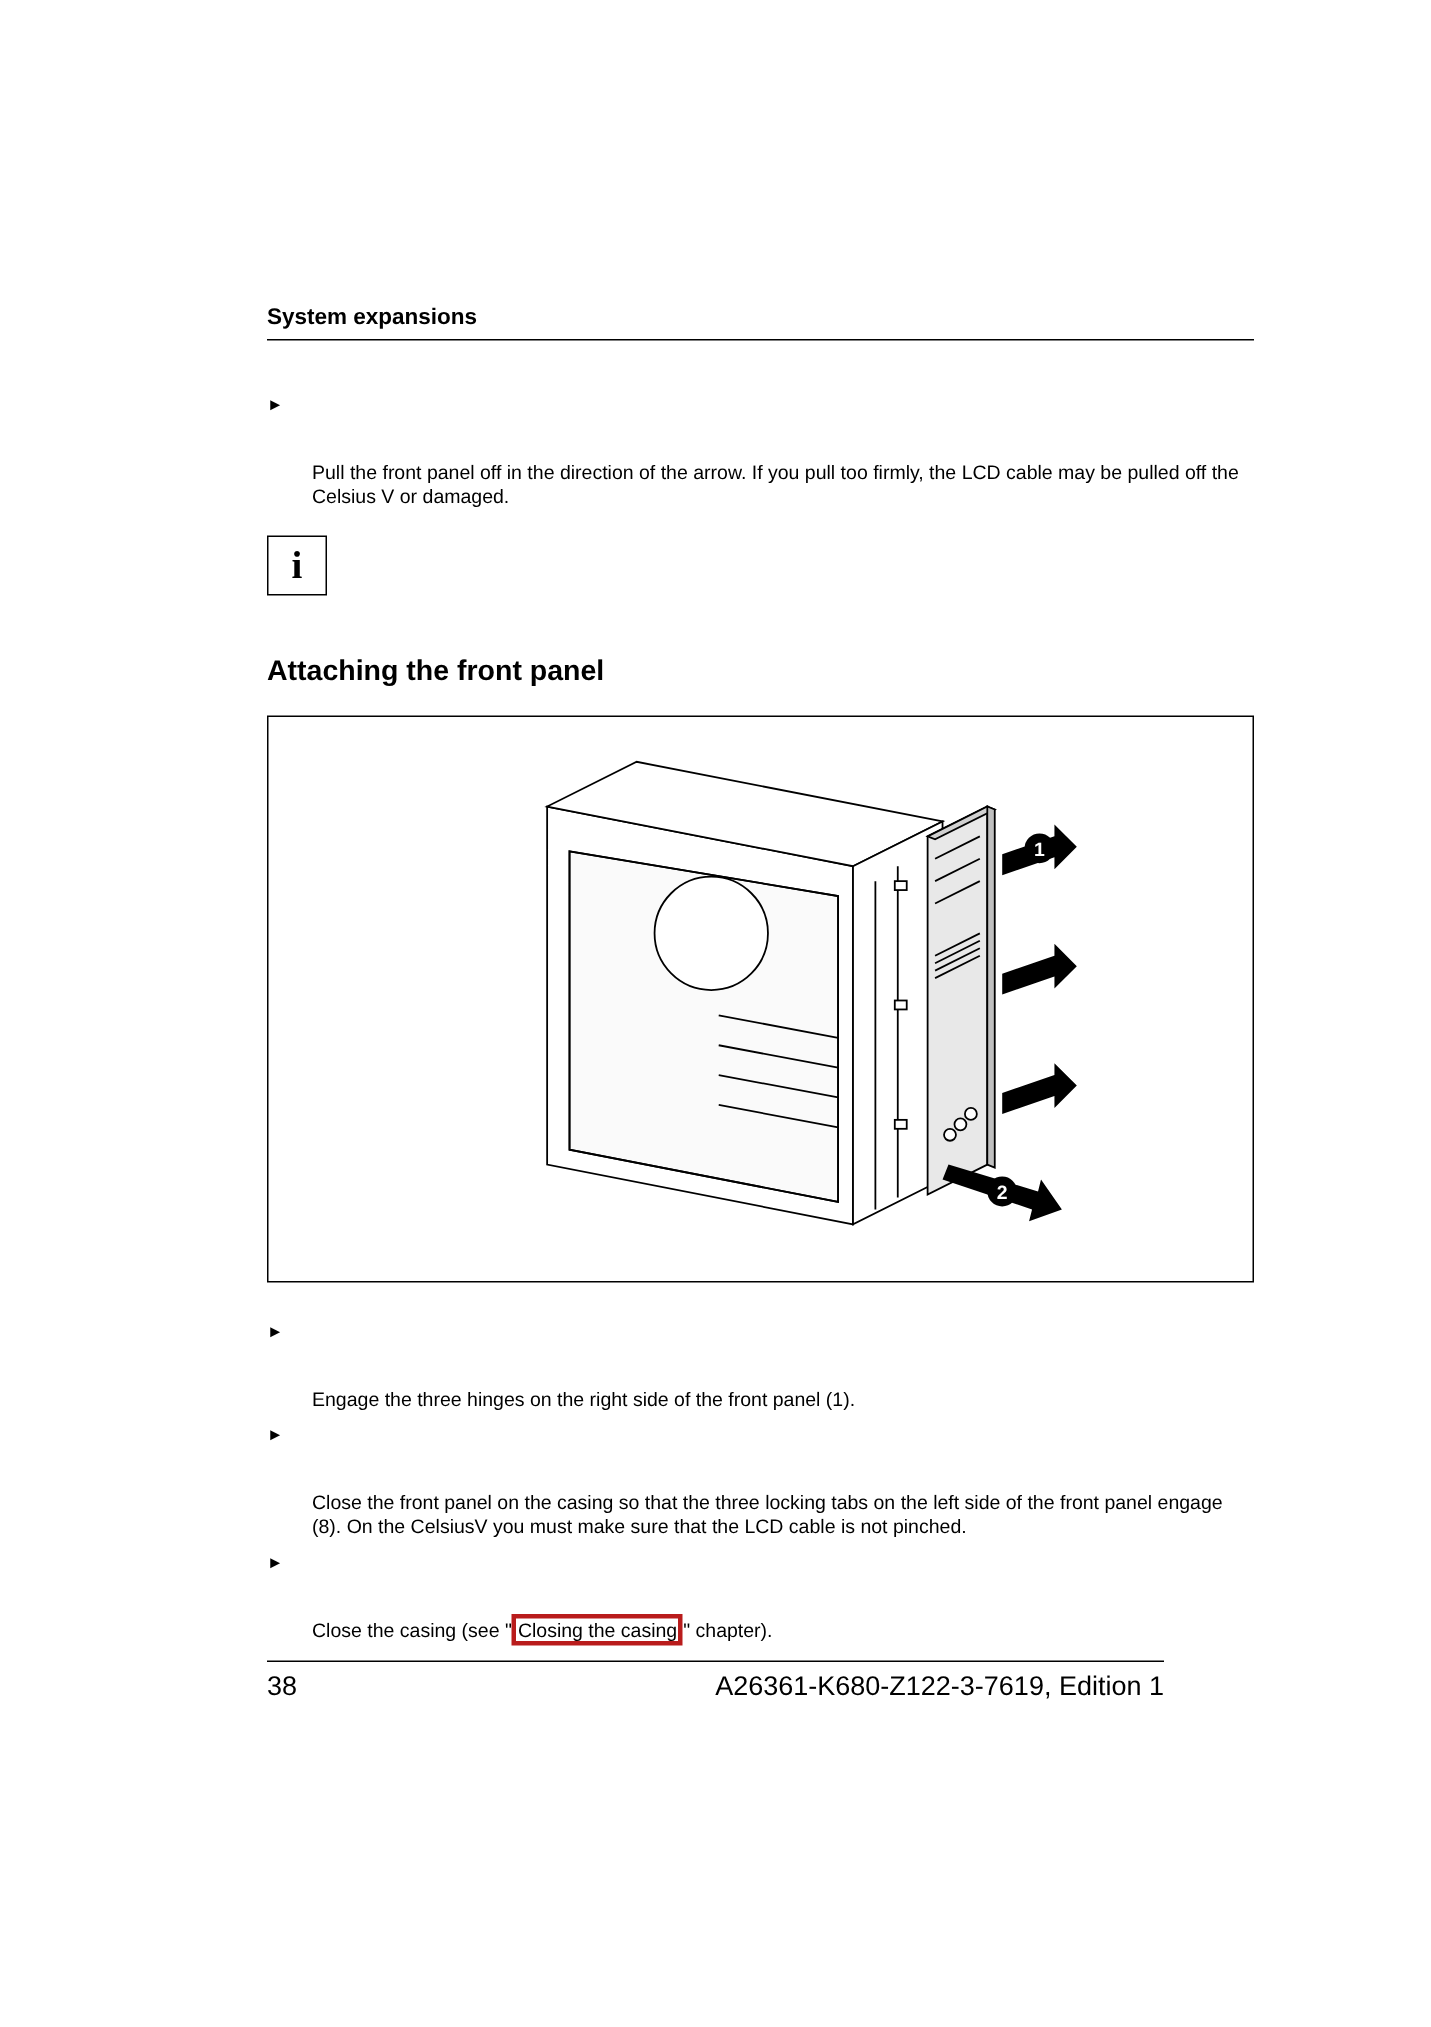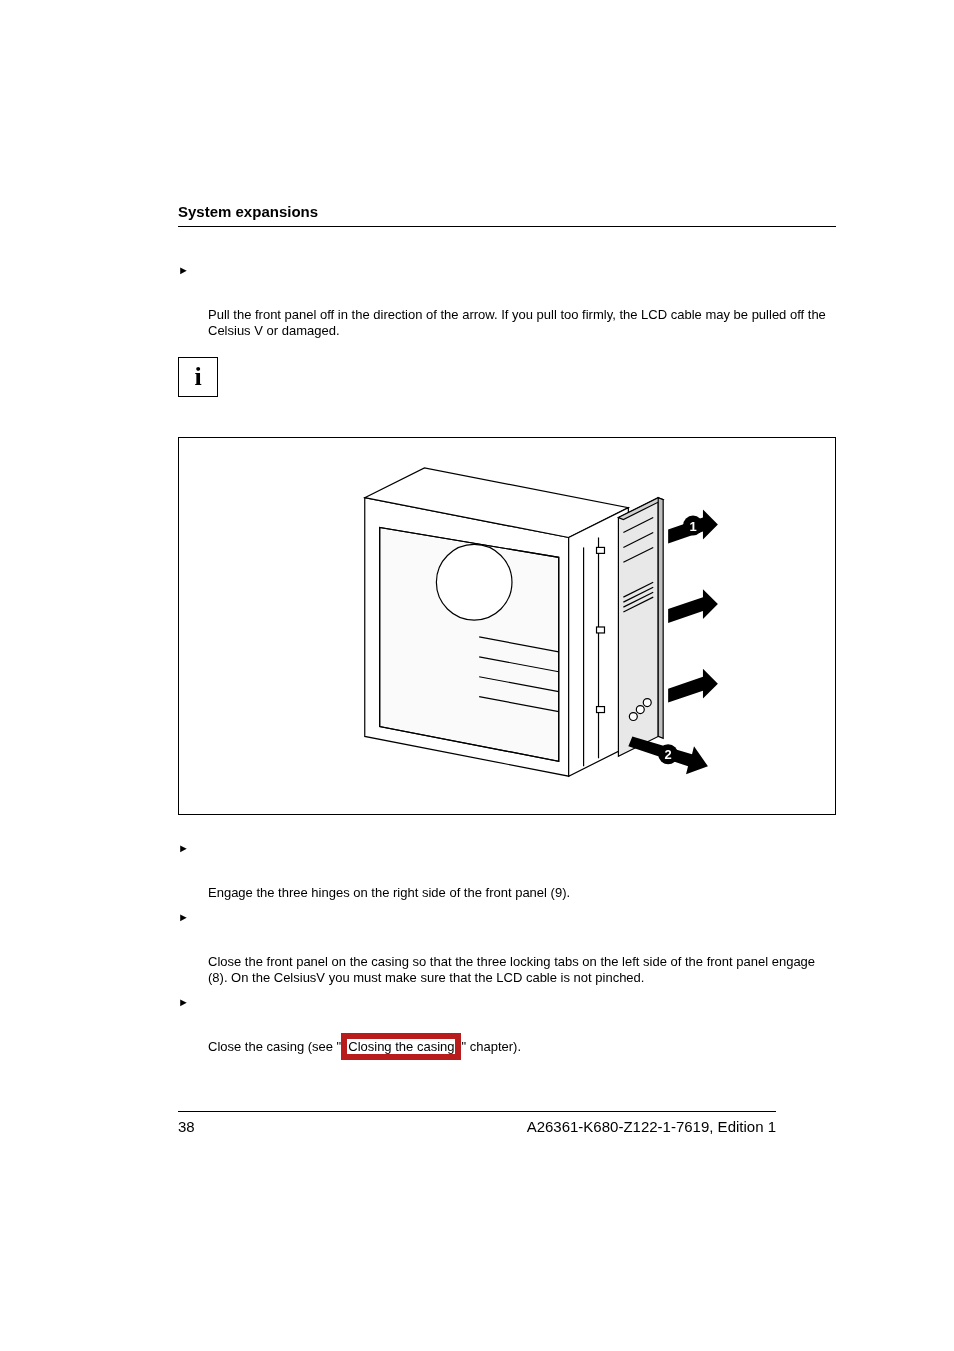--- a/index.html
+++ b/index.html
@@ -84,34 +84,34 @@
       height: 100%;
     }
     .bullet-list {
       margin-bottom: 20px;
     }
     .bullet-list .bullet-row {
       margin-bottom: 8px;
     }
     .link-text {
       color: #000;
-      border: 6px solid #b91c1c;
+      border: 3px solid #b91c1c;
       padding: 0 1px;
       text-align: right;
     }
     .footer {
       position: absolute;
       bottom: 216px;
       left: 178px;
       right: 178px;
       border-top: 1.5px solid #000;
       padding-top: 6px;
       display: flex;
       justify-content: space-between;
-      font-size: 15px;
+      font-size: 18px;
     }
     .footer-left {
       text-align: left;
     }
     .footer-right {
       text-align: right;
     }
   </style>
 </head>
 <body>
@@ -123,20 +123,21 @@
 
   <div class="bullet-row">
     <div class="bullet-marker">►</div>
     <div class="bullet-text">Pull the front panel off in the direction of the arrow. If you pull too firmly, the LCD cable may be pulled off the Celsius V or damaged.</div>
   </div>
 
   <div class="info-box-row">
     <div class="info-icon">i</div>
   </div>
 
+  <div class="section-heading">Attaching the front panel</div>
 
   <div class="figure">
     <svg viewBox="0 0 596 378">
 
       <g stroke="#000" stroke-width="1.2" fill="none">
 
         <path d="M155 60 L155 300 L360 340 L360 100 Z" fill="#fff"></path>
         <path d="M155 60 L360 100 L420 70 L215 30 Z" fill="#fff"></path>
 
         <path d="M170 90 L170 290 L350 325 L350 120 Z" fill="#fafafa"></path>
@@ -192,31 +193,31 @@
         <path d="M420 310 L480 330 L478 338 L500 330 L486 310 L484 318 L424 300 Z"></path>
         <circle cx="460" cy="318" r="10" fill="#000"></circle>
         <text x="460" y="323" text-anchor="middle" fill="#fff" font-size="13" font-weight="bold" font-family="Arial">2</text>
       </g>
     </svg>
   </div>
 
   <div class="bullet-list">
     <div class="bullet-row">
       <div class="bullet-marker">►</div>
-      <div class="bullet-text">Engage the three hinges on the right side of the front panel (9).</div>
+      <div class="bullet-text">Engage the three hinges on the right side of the front panel (1).</div>
     </div>
     <div class="bullet-row">
       <div class="bullet-marker">►</div>
       <div class="bullet-text">Close the front panel on the casing so that the three locking tabs on the left side of the front panel engage (8). On the CelsiusV you must make sure that the LCD cable is not pinched.</div>
     </div>
     <div class="bullet-row">
       <div class="bullet-marker">►</div>
       <div class="bullet-text">
         <span>Close the casing (see "</span><span class="link-text">Closing the casing</span><span>" chapter).</span>
       </div>
     </div>
   </div>
 </div>
 
 <div class="footer">
   <div class="footer-left">38</div>
-  <div class="footer-right">A26361-K680-Z122-1-7619, Edition 1</div>
+  <div class="footer-right">A26361-K680-Z122-3-7619, Edition 1</div>
 </div>
 
 </body></html>

